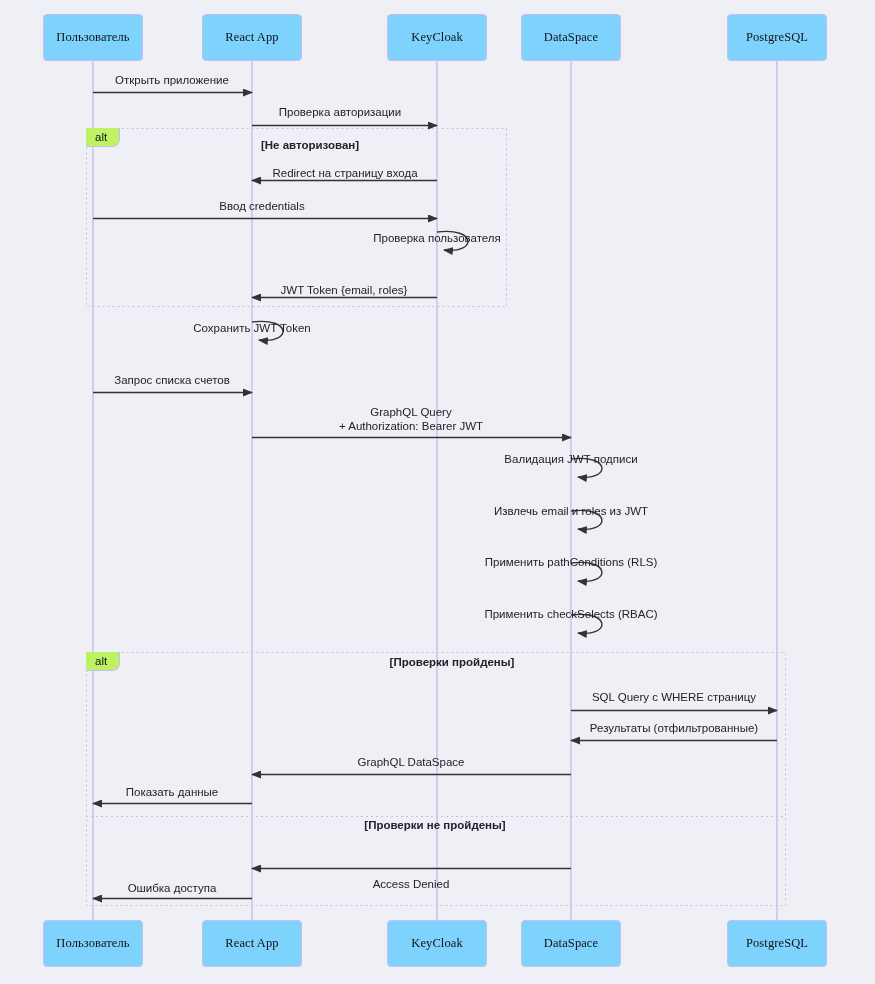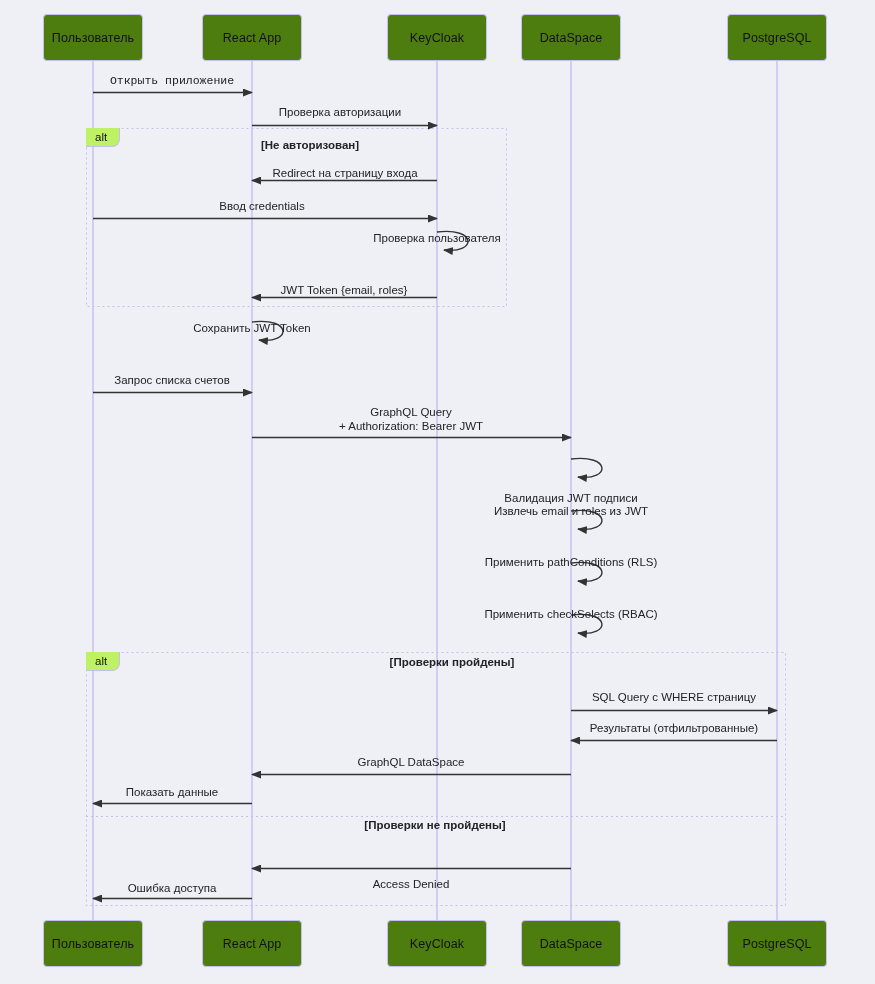--- a/index.html
+++ b/index.html
@@ -22,29 +22,30 @@
   svg.layer {
     position: absolute;
     top: 0;
     left: 0;
     width: 875px;
     height: 984px;
   }
   .participant-box {
     position: absolute;
     box-sizing: border-box;
-    background: #4d7c0f;
+    background: #7dd3fc;
     border: 1px solid #c8bdf0;
     border-radius: 4px;
     display: flex;
     align-items: center;
     justify-content: center;
     color: #12111a;
     font-size: 12.5px;
     letter-spacing: 0.1px;
+    font-family: Liberation Serif, serif;
   }
   .msg-label {
     position: absolute;
     color: #232129;
     font-size: 11.5px;
     white-space: pre;
     text-align: center;
     transform: translateX(-50%);
     line-height: 13.5px;
   }
@@ -147,31 +148,31 @@
         <span>KeyCloak</span>
       </div>
       <div class="participant-box" style="left: 521px; top: 920px; width: 100px; height: 47px;">
         <span>DataSpace</span>
       </div>
       <div class="participant-box" style="left: 727px; top: 920px; width: 100px; height: 47px;">
         <span>PostgreSQL</span>
       </div>
     </div>
   <div id="labels">
-      <div class="msg-label" style="left: 172px; top: 74px; font-family: Liberation Mono, monospace;">Открыть приложение</div>
+      <div class="msg-label" style="left: 172px; top: 74px;">Открыть приложение</div>
       <div class="msg-label" style="left: 340px; top: 106px;">Проверка авторизации</div>
       <div class="msg-label" style="left: 345px; top: 167px;">Redirect на страницу входа</div>
       <div class="msg-label" style="left: 262px; top: 200px;">Ввод credentials</div>
       <div class="msg-label" style="left: 437px; top: 232px;">Проверка пользователя</div>
       <div class="msg-label" style="left: 344px; top: 284px;">JWT Token {email, roles}</div>
       <div class="msg-label" style="left: 252px; top: 322px;">Сохранить JWT Token</div>
       <div class="msg-label" style="left: 172px; top: 374px;">Запрос списка счетов</div>
       <div class="msg-label" style="left: 411px; top: 406px;">GraphQL Query
 + Authorization: Bearer JWT</div>
-      <div class="msg-label" style="left: 571px; top: 453px; margin-top: 39px;">Валидация JWT подписи</div>
+      <div class="msg-label" style="left: 571px; top: 453px;">Валидация JWT подписи</div>
       <div class="msg-label" style="left: 571px; top: 505px;">Извлечь email и roles из JWT</div>
       <div class="msg-label" style="left: 571px; top: 556px;">Применить pathConditions (RLS)</div>
       <div class="msg-label" style="left: 571px; top: 608px;">Применить checkSelects (RBAC)</div>
       <div class="msg-label" style="left: 674px; top: 691px;">SQL Query с WHERE страницу</div>
       <div class="msg-label" style="left: 674px; top: 722px;">Результаты (отфильтрованные)</div>
       <div class="msg-label" style="left: 411px; top: 756px;">GraphQL DataSpace</div>
       <div class="msg-label" style="left: 172px; top: 786px;">Показать данные</div>
       <div class="msg-label" style="left: 411px; top: 850px; margin-top: 28px;">Access Denied</div>
       <div class="msg-label" style="left: 172px; top: 882px;">Ошибка доступа</div>
     </div>

